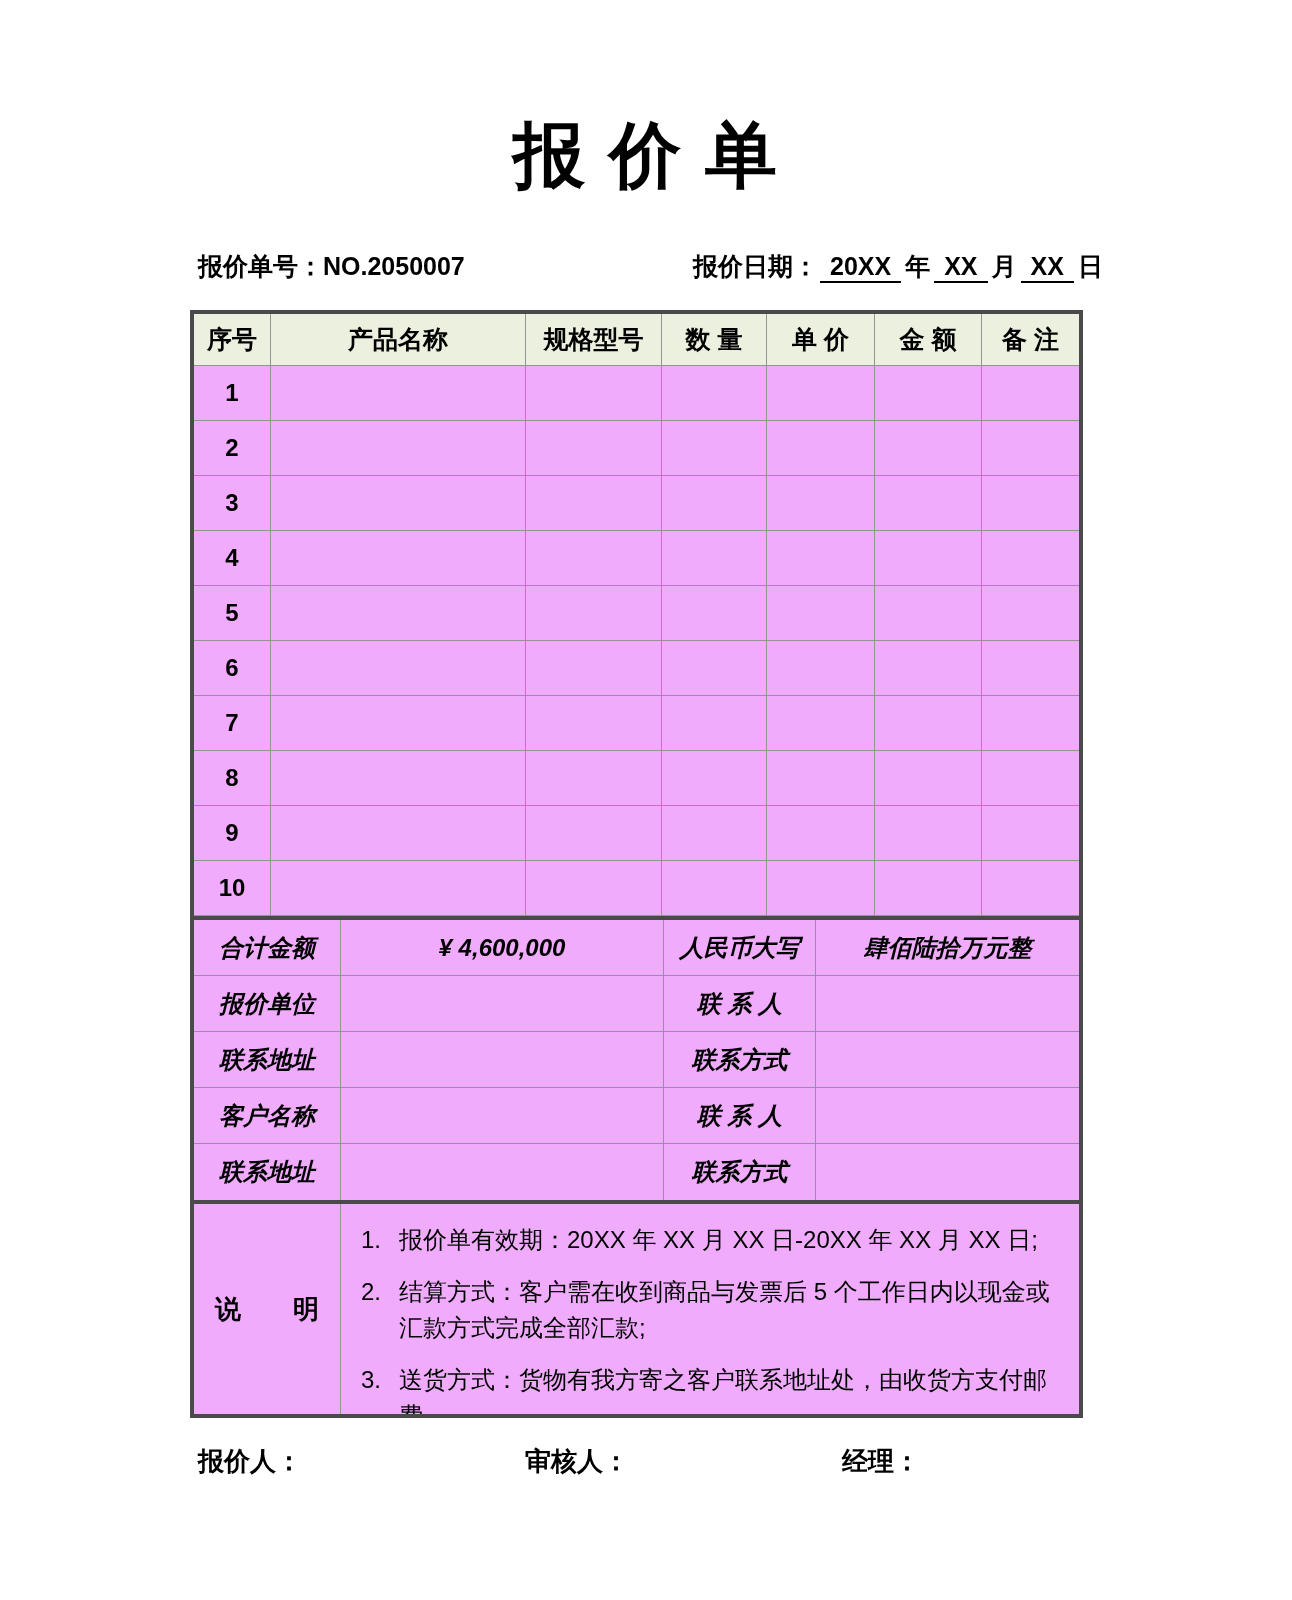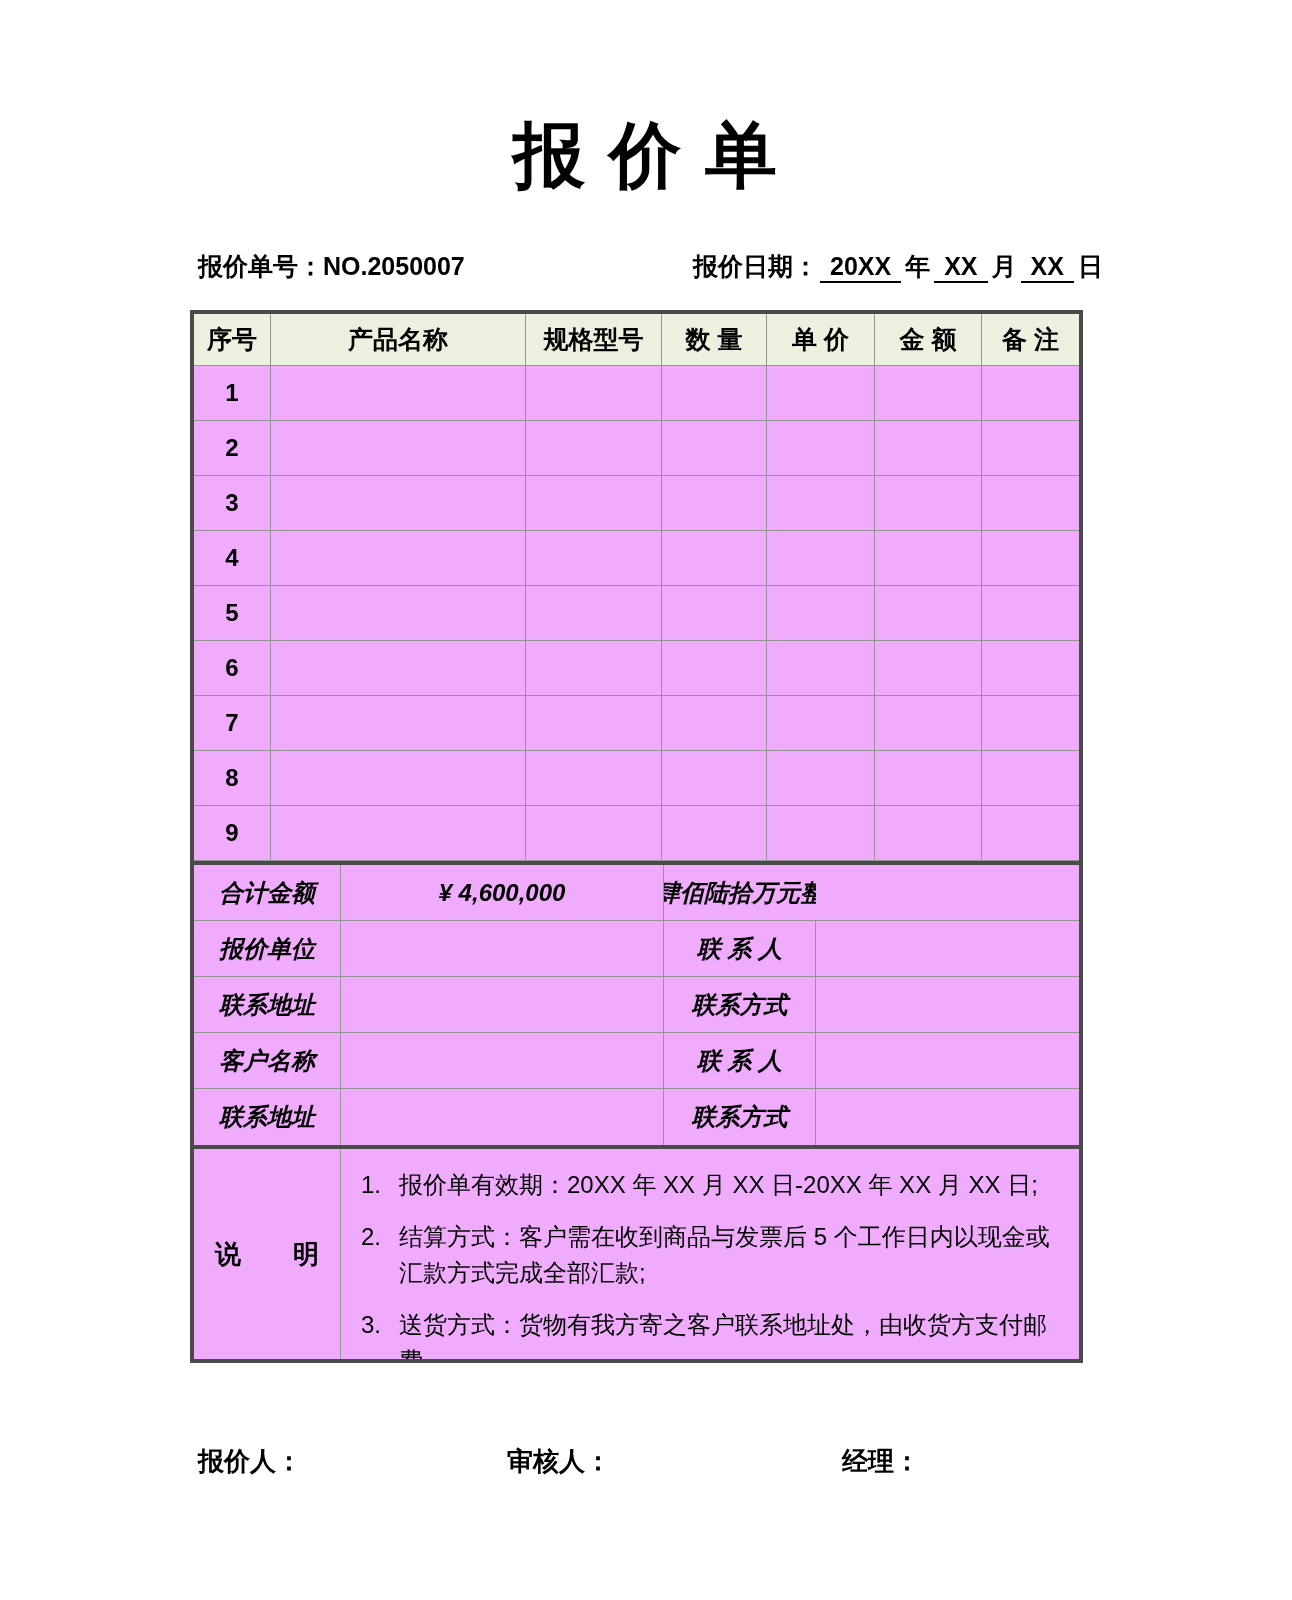--- a/index.html
+++ b/index.html
@@ -40,21 +40,21 @@
 
   .notes { border-top:4px solid #4a4a4a; height:214px; }
   .notes-label { font-size:26px; font-weight:700; white-space:pre; }
   .notes-body { display:block; padding:18px 12px 0 20px; }
   .note-item { display:flex; font-size:24px; line-height:36px; margin-bottom:16px; }
   .note-num { flex:0 0 38px; }
   .note-text { flex:1; }
 
   .footer { position:absolute; top:1444px; left:0; width:100%; font-size:26px; font-weight:700; }
   .footer span { position:absolute; top:0; white-space:pre; }
-  .f1 { left:198px; } .f2 { left:507px; } .f3 { left:842px; }
+  .f1 { left:198px; } .f2 { left:525px; } .f3 { left:842px; }
 </style>
 </head>
 <body>
 
 <div class="sheet">
 
   <div class="title">报 价 单</div>
 
   <div class="meta">
     <div class="meta-left"><span>报价单号：</span><span>NO.2050007</span></div>
@@ -147,25 +147,35 @@
     </div>
     <div class="grid-row cols-main body-row">
       <div class="cell rownum">9</div>
       <div class="cell"></div>
       <div class="cell"></div>
       <div class="cell"></div>
       <div class="cell"></div>
       <div class="cell"></div>
       <div class="cell"></div>
     </div>
+    <div class="grid-row cols-main body-row">
+      <div class="cell rownum">10</div>
+      <div class="cell"></div>
+      <div class="cell"></div>
+      <div class="cell"></div>
+      <div class="cell"></div>
+      <div class="cell"></div>
+      <div class="cell"></div>
+    </div>
 
     <div class="summary">
       <div class="grid-row cols-sum sum-row">
         <div class="cell">合计金额</div>
         <div class="cell">¥ 4,600,000</div>
+        <div class="cell">人民币大写</div>
         <div class="cell">肆佰陆拾万元整</div>
       </div>
       <div class="grid-row cols-sum sum-row">
         <div class="cell">报价单位</div>
         <div class="cell"></div>
         <div class="cell">联 系 人</div>
         <div class="cell"></div>
       </div>
       <div class="grid-row cols-sum sum-row">
         <div class="cell">联系地址</div>

